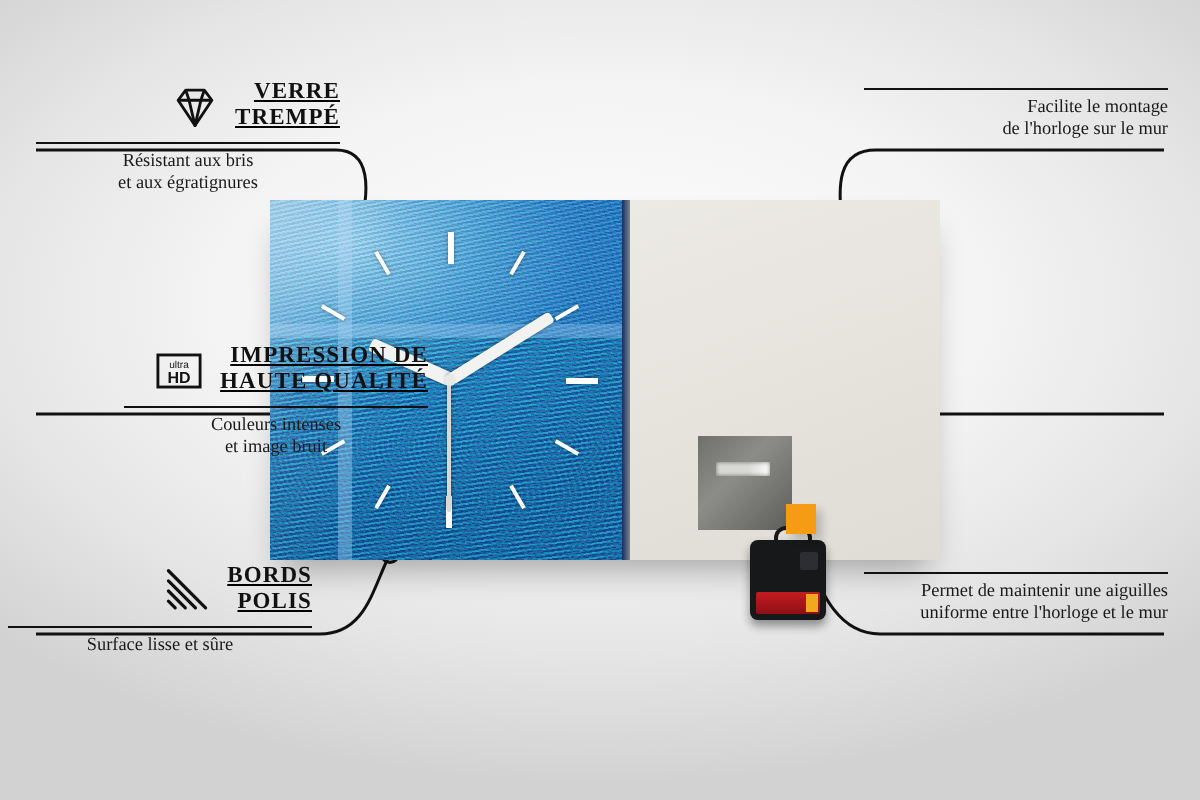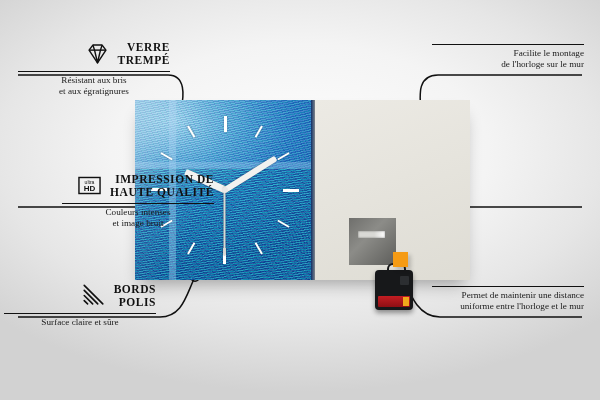--- a/index.html
+++ b/index.html
@@ -62,21 +62,21 @@
     border:2px solid #17181a;border-bottom:none;border-radius:6px 6px 0 0;}
   .mechanism .battery{position:absolute;left:3px;bottom:3px;width:32px;height:11px;
     background:linear-gradient(180deg,#c41d22 0%,#8e0f14 100%);border-radius:1px;}
   .mechanism .battery b{position:absolute;right:1px;top:1px;width:6px;height:9px;background:#f0a81c;}
   .mechanism .dial{position:absolute;right:4px;top:6px;width:9px;height:9px;background:#2c2e31;border-radius:1px;}
   .foam{position:absolute;left:258px;top:152px;width:15px;height:15px;background:#f59b14;
     box-shadow:3px 3px 4px rgba(0,0,0,.18);}
 
   
   .callout{position:absolute;}
-  .callout .head{display:flex;align-items:flex-end;gap:7px;}
+  .callout .head{display:flex;align-items:flex-start;gap:7px;text-decoration:underline;}
   .callout.left .head{justify-content:flex-end;}
   .callout .title{font-weight:bold;font-size:11.5px;letter-spacing:.55px;color:#111;
     line-height:13px;text-transform:uppercase;white-space:pre-line;}
   .callout.left .title{text-align:right;}
   .callout.right .title{text-align:left;}
   .callout .rule{height:1.4px;background:#111;margin-top:4px;}
   .callout .sub{font-size:9.2px;line-height:11px;color:#1a1a1a;margin-top:3px;white-space:pre-line;}
   .callout.left .sub{text-align:center;}
   .callout.right .sub{text-align:right;}
   .ico{width:27px;height:27px;flex:0 0 27px;display:block;}
@@ -225,29 +225,29 @@
       <svg class="ico" viewBox="0 0 32 32" style="order:-1">
         <g stroke="#111" stroke-width="1.9" stroke-linecap="round">
           <path d="M5 4 L27 26"></path>
             <path d="M5 10 L21 26"></path>
             <path d="M5 16 L15 26"></path>
             <path d="M5 22 L9 26"></path>
         </g>
       </svg>
     </div>
     <div class="rule"></div>
-    <div class="sub">Surface claire et sûre</div>
+    <div class="sub">Surface lisse et sûre</div>
   </div>
 
   <div class="callout right" id="c4">
     <div class="rule"></div>
     <div class="sub">Facilite le montage
 de l'horloge sur le mur</div>
   </div>
 
 
   <div class="callout right" id="c6">
     <div class="rule"></div>
-    <div class="sub">Permet de maintenir une distance
+    <div class="sub">Permet de maintenir une aiguilles
 uniforme entre l'horloge et le mur</div>
   </div>
 
 </div>
 
 </body></html>

